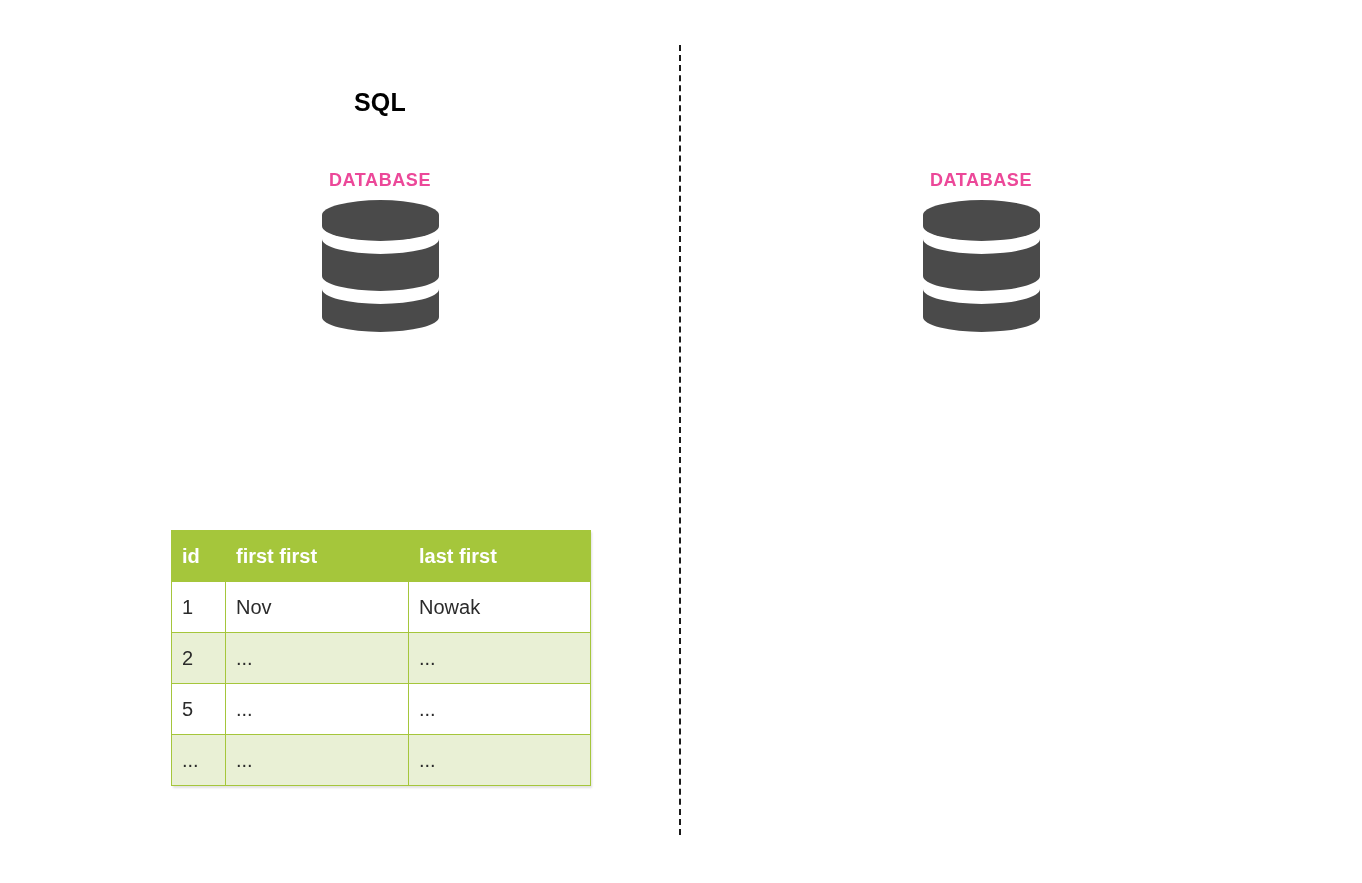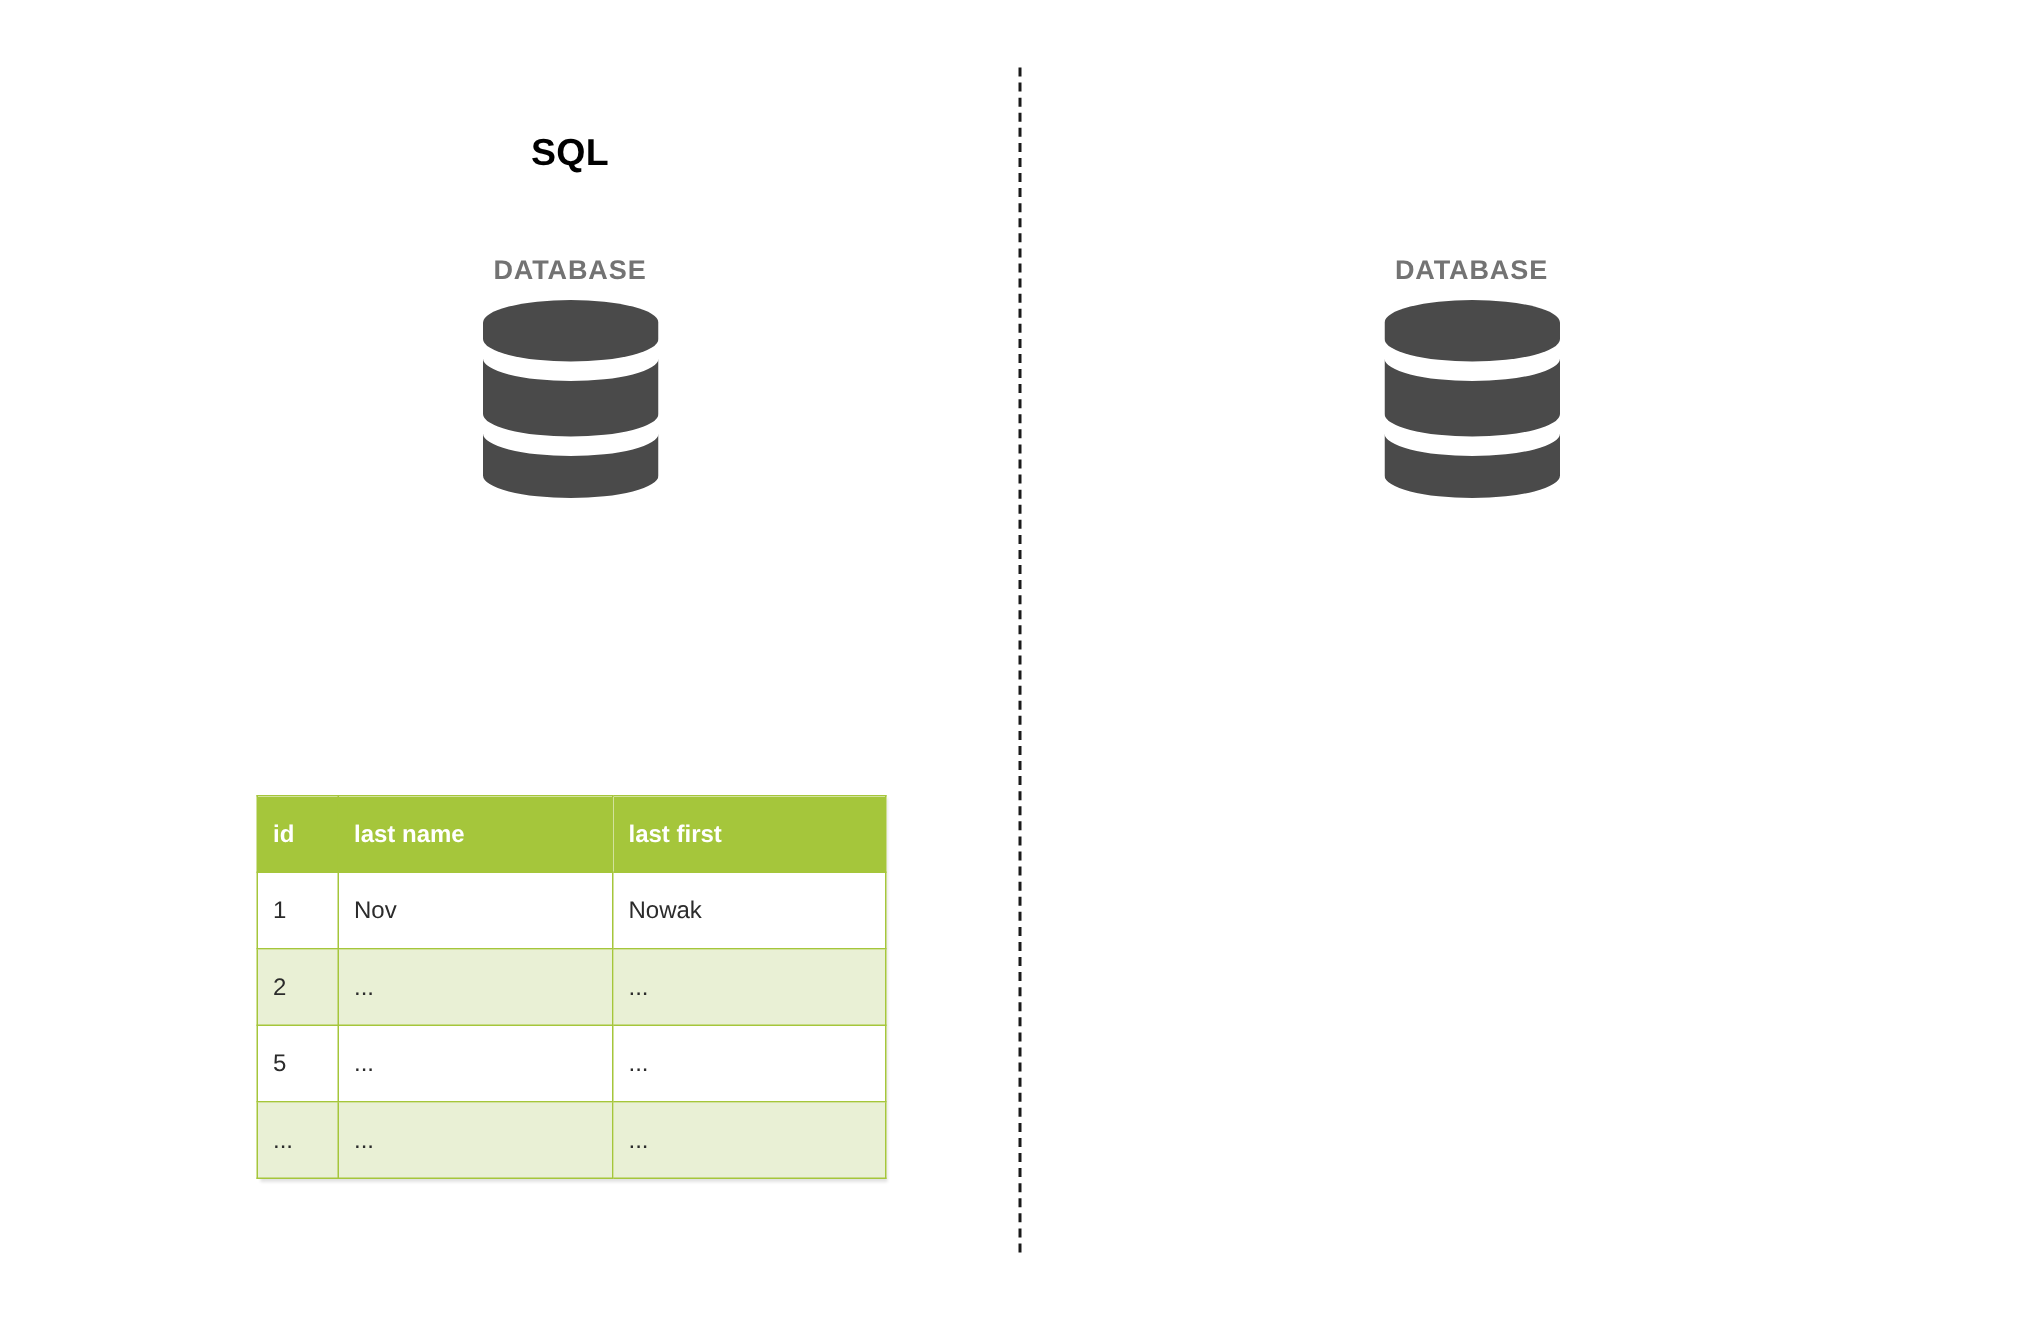--- a/index.html
+++ b/index.html
@@ -53,21 +53,21 @@
   }
   .panel-sql .panel-title   { left: 0; width: 760px; }
   .panel-nosql .panel-title { left: 0; width: 600px; }
 
   .db-caption {
     position: absolute;
     top: 168px;
     font-size: 18px;
     font-weight: bold;
     letter-spacing: 0.6px;
-    color: #737373;
+    color: #ec4899;
     line-height: 24px;
     text-align: center;
   }
   .panel-sql .db-caption   { left: 0; width: 760px; }
   .panel-nosql .db-caption { left: 0; width: 600px; }
 
   
   .db-icon {
     position: absolute;
     top: 200px;
@@ -95,21 +95,21 @@
   table.sql-table col.c-id    { width: 54px; }
   table.sql-table col.c-first { width: 183px; }
   table.sql-table col.c-last  { width: 182px; }
 
   table.sql-table th,
   table.sql-table td {
     border: 1px solid #A5C63B;
     padding: 0 10px;
     text-align: left;
     vertical-align: middle;
-    font-size: 16px;
+    font-size: 20px;
     line-height: 21px;
     color: #2b2b2b;
     font-weight: normal;
     overflow: hidden;
     white-space: nowrap;
   }
   table.sql-table thead th {
     background: #A5C63B;
     color: #ffffff;
     font-weight: bold;
@@ -149,21 +149,21 @@
     <div class="sql-table-wrap">
       <table class="sql-table">
         <colgroup>
           <col class="c-id">
             <col class="c-first">
             <col class="c-last">
         </colgroup>
         <thead>
           <tr>
             <th>id</th>
-            <th>last name</th>
+            <th>first first</th>
             <th>last first</th>
           </tr>
         </thead>
         <tbody>
           <tr class="row-odd">
             <td>1</td>
             <td>Nov</td>
             <td>Nowak</td>
           </tr>
           <tr class="row-even">

